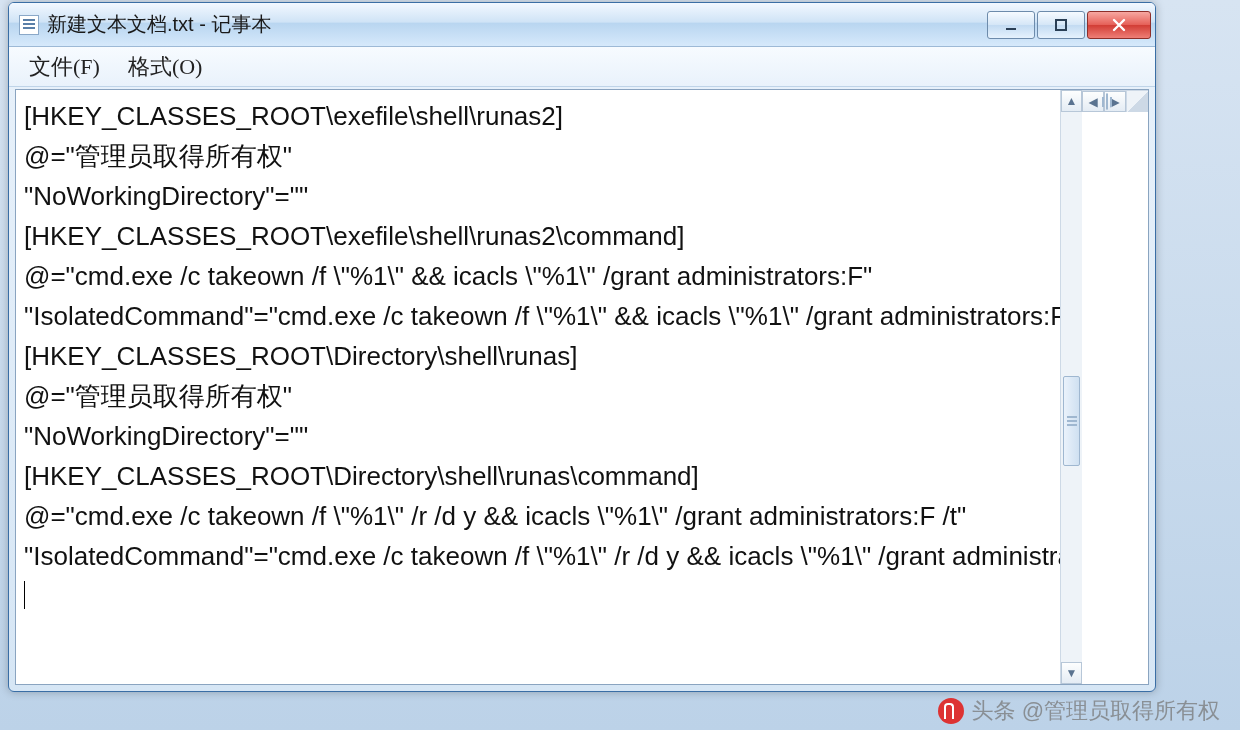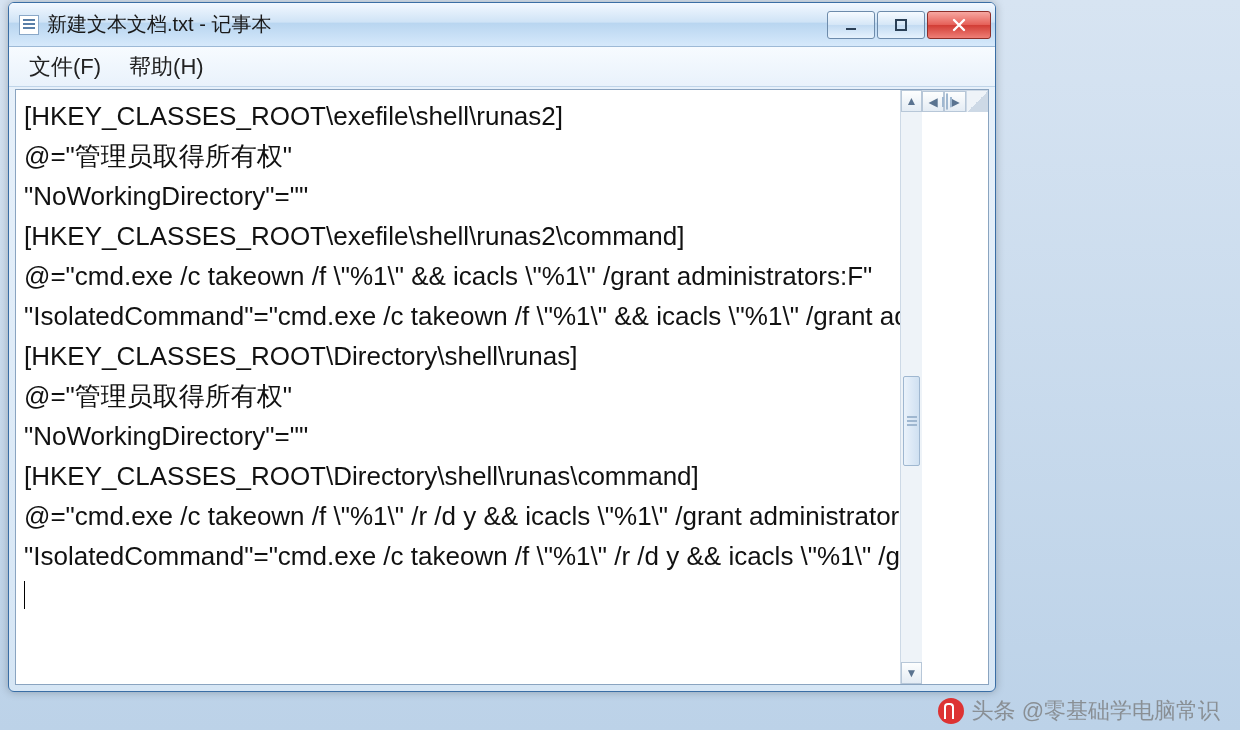--- a/index.html
+++ b/index.html
@@ -4,21 +4,21 @@
 <style>
   * { box-sizing: border-box; margin: 0; padding: 0; }
   html, body {
     width: 1240px; height: 730px;
     font-family: "Microsoft YaHei", "Segoe UI", Tahoma, sans-serif;
     background: linear-gradient(#d7e4f2, #bcd2e8);
     overflow: hidden;
   }
   .window {
     position: absolute; left: 8px; top: 2px;
-    width: 988px; height: 690px;
+    width: 1148px; height: 690px;
     border: 1px solid #3a6ea5;
     border-radius: 6px;
     background: linear-gradient(#e9f2fb, #d6e6f5);
     box-shadow: 0 0 8px rgba(0,0,0,.25);
     display: flex; flex-direction: column;
     overflow: hidden;
   }
   .titlebar {
     height: 44px;
     background: linear-gradient(#f2f8ff, #cfe3f6 45%, #b8d5f0 46%, #d6e9fb);
@@ -54,21 +54,21 @@
   }
   .winbtn svg { display: block; }
   .menubar {
     height: 40px;
     background: linear-gradient(#f7fbff,#e9f2fb);
     border-bottom: 1px solid #bfd4e8;
     display: flex; align-items: center;
     padding: 0 6px; gap: 0;
     font-size: 22px; color: #222;
   }
-  .menuitem { padding: 4px 14px; }
+  .menuitem { padding: 4px 14px; font-family: Liberation Serif, serif; }
   .client {
     flex: 1; margin: 2px 6px 6px 6px;
     border: 1px solid #8aa4c0;
     background: #ffffff;
     display: flex; flex-direction: row;
     position: relative;
   }
   .textwrap {
     flex: 1; display: flex; overflow: hidden;
   }
@@ -181,21 +181,21 @@
       <div class="winbtn close">
         <svg width="18" height="18" viewBox="0 0 18 18">
             <path d="M4 4 L14 14 M14 4 L4 14" stroke="currentColor" stroke-width="2.4" stroke-linecap="round"></path>
           </svg>
       </div>
     </div>
   </div>
 
   <div class="menubar">
     <div class="menuitem">文件(F)</div>
-    <div class="menuitem">帮助(H)</div>
+    <div class="menuitem">格式(O)</div>
   </div>
 
   <div class="client">
     <div class="textwrap">
       <div class="textarea" id="textarea">[HKEY_CLASSES_ROOT\exefile\shell\runas2]
 @="管理员取得所有权"
 "NoWorkingDirectory"=""
 [HKEY_CLASSES_ROOT\exefile\shell\runas2\command]
 @="cmd.exe /c takeown /f \"%1\" &amp;&amp; icacls \"%1\" /grant administrators:F"
 "IsolatedCommand"="cmd.exe /c takeown /f \"%1\" &amp;&amp; icacls \"%1\" /grant administrators:F"
@@ -222,14 +222,14 @@
         </div>
         <div class="arrow">▶</div>
       </div>
       <div class="sizegrip"></div>
     </div>
   </div>
 </div>
 
 <div class="watermark">
   <span class="logo"></span>
-  <span>头条 @零基础学电脑常识</span>
+  <span>头条 @管理员取得所有权</span>
 </div>
 
 </body></html>

